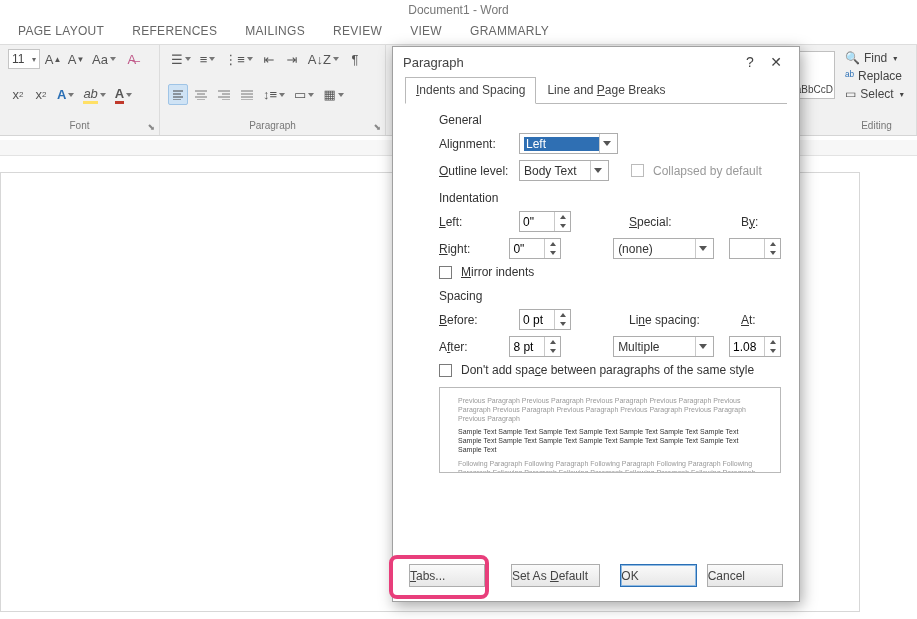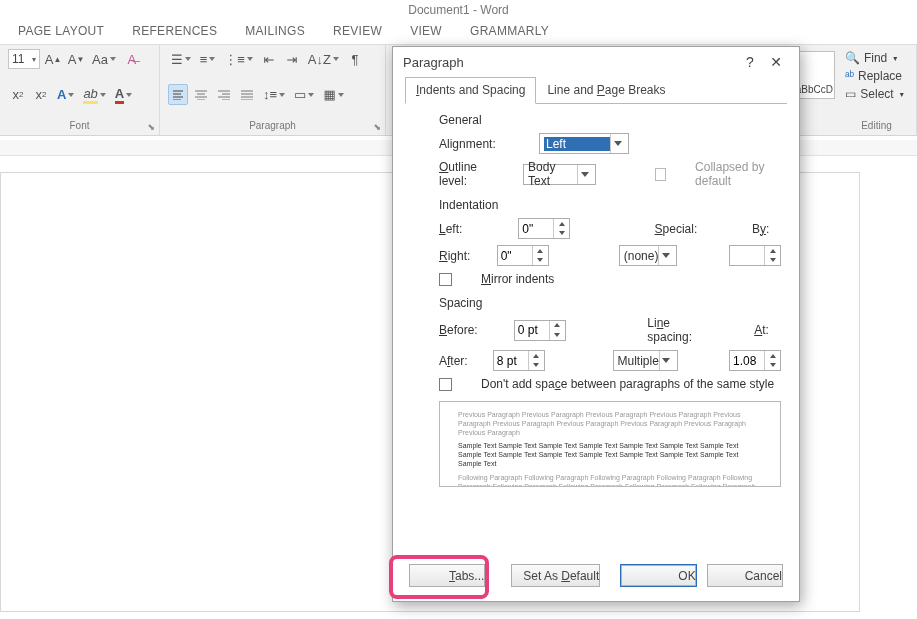--- a/index.html
+++ b/index.html
@@ -36,39 +36,39 @@
   .dtitle { height: 30px; display: flex; align-items: center; padding: 0 10px; font-size: 13px; }
   .dtitle .spacer { flex: 1; }
   .dtitle .hbtn { width: 26px; text-align: center; font-size: 14px; color: #444; cursor: pointer; }
   .dtabs { display: flex; padding: 0 12px; }
   .dtab { padding: 5px 10px 6px; font-size: 12px; border: 1px solid transparent; cursor: pointer; }
   .dtab.active { border: 1px solid #b9b9b9; border-bottom: 1px solid #fff; background: #fff; position: relative; z-index: 2; }
   .dtabline { height: 1px; background: #b9b9b9; margin: 0 12px; position: relative; top: -1px; z-index: 1; }
   .dbody { padding: 8px 18px; flex: 1; overflow: hidden; font-size: 12px; color: #333; }
   .sect { margin-bottom: 10px; margin-left: 28px; }
   .sect > .hdr { font-size: 12px; color: #333; margin-bottom: 6px; }
-  .frow { display: flex; align-items: center; margin-bottom: 6px; gap: 24px; }
+  .frow { display: flex; align-items: center; margin-bottom: 6px; gap: 4px; }
   .flab { width: 76px; }
   .ul { text-decoration: underline; text-decoration-color: #333; }
   .sel { border: 1px solid #adadad; background: #fff; height: 21px; display: flex; align-items: center; padding: 0 4px; font-size: 12px; cursor: pointer; }
   .sel .caret { margin-left: auto; width: 14px; text-align: center; border-left: 1px solid #c9c9c9; height: 100%; display: flex; align-items: center; justify-content: center; }
   .sel .caret::after { content: ""; border-left: 4px solid transparent; border-right: 4px solid transparent; border-top: 5px solid #555; }
   .selval { flex: 1; }
   .selval.hl { background: #2f6fb3; color: #fff; padding: 0 2px; }
   .spin { width: 52px; height: 21px; border: 1px solid #adadad; background: #fff; display: flex; align-items: stretch; }
   .spin input { border: none; width: 34px; font-size: 12px; padding: 0 3px; outline: none; }
   .spin .arrows { width: 16px; border-left: 1px solid #c9c9c9; display: flex; flex-direction: column; }
   .spin .arrows div { flex: 1; display: flex; align-items: center; justify-content: center; }
   .spin .arrows .up::after { content: ""; border-left: 3px solid transparent; border-right: 3px solid transparent; border-bottom: 4px solid #555; }
   .spin .arrows .dn::after { content: ""; border-left: 3px solid transparent; border-right: 3px solid transparent; border-top: 4px solid #555; }
   .chk { width: 13px; height: 13px; border: 1px solid #7a7a7a; background: #fff; display: inline-block; margin-right: 5px; vertical-align: -2px; cursor: pointer; }
   .preview-box { border: 1px solid #b9b9b9; height: 86px; padding: 8px 18px; font-size: 7px; color: #999; line-height: 1.3; overflow: hidden; }
   .preview-box .samp { color: #333; }
   .dbtns { display: flex; gap: 10px; padding: 10px 16px 14px; align-items: center; }
-  .dbtn { width: 82px; height: 23px; border: 1px solid #adadad; background: linear-gradient(#fafafa,#e7e7e7); font-size: 12px; cursor: pointer; display: flex; align-items: center; justify-content: flex-end; }
+  .dbtn { width: 82px; height: 23px; border: 1px solid #adadad; background: linear-gradient(#fafafa,#e7e7e7); font-size: 12px; cursor: pointer; display: flex; align-items: center; justify-content: flex-start; }
   .dbtn.def { border: 1px solid #2a6fb5; box-shadow: inset 0 0 0 1px #8fbbe4; }
   .hl-ring { position: absolute; left: 389px; top: 555px; width: 100px; height: 44px; border: 4px solid #e83e7b; border-radius: 8px; pointer-events: none; z-index: 50; }
 </style>
 </head>
 <body>
 
 <div class="titlebar">Document1 - Word</div>
 
 <div class="ribbon-tabs">
   <div class="ribbon-tab">PAGE LAYOUT</div>
@@ -202,21 +202,21 @@
     <div class="dtab"><span>Line and <u>P</u>age Breaks</span></div>
   </div>
   <div class="dtabline"></div>
 
   <div class="dbody">
 
     <div class="sect">
       <div class="hdr">General</div>
       <div class="frow">
         <div class="flab"><span>Ali<u>g</u>nment:</span></div>
-        <div class="sel" style="width:90px">
+        <div class="sel" style="width:99px">
           <span class="selval hl">Left</span>
             <span class="caret"></span>
         </div>
       </div>
       <div class="frow">
         <div class="flab"><span><u>O</u>utline level:</span></div>
         <div class="sel" style="width:90px">
           <span class="selval">Body Text</span>
             <span class="caret"></span>
         </div>

